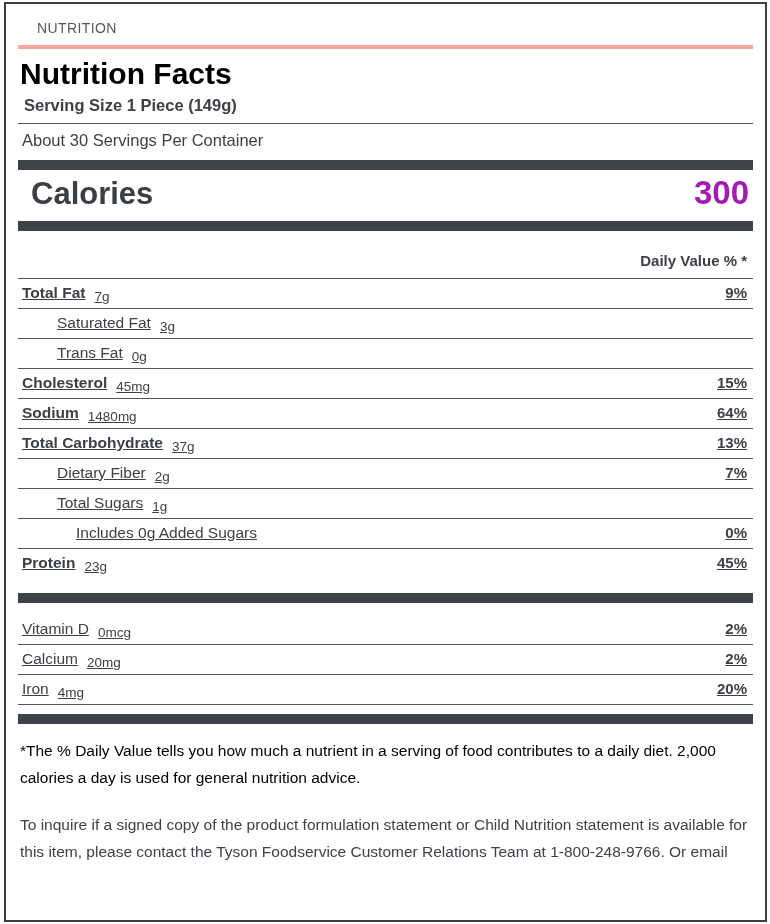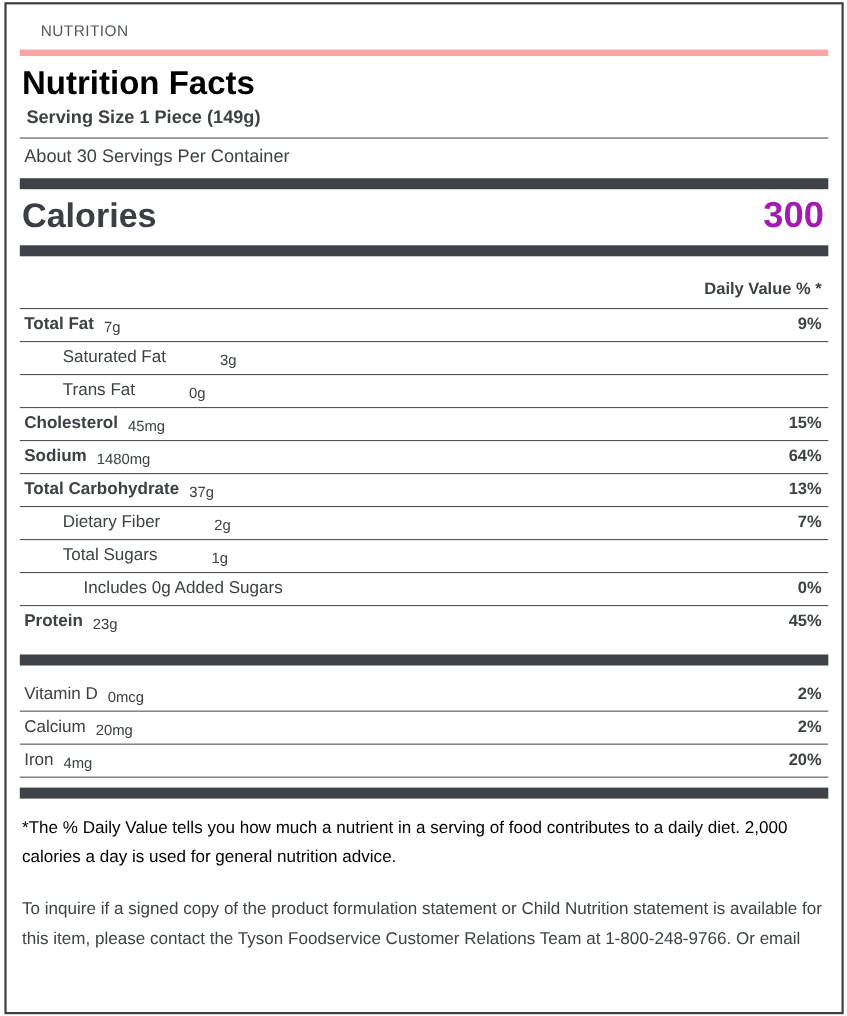--- a/index.html
+++ b/index.html
@@ -12,52 +12,53 @@
     position: absolute; left: 4px; top: 2px; right: 3px; bottom: 2px;
     border: 2px solid #3b3e42;
     padding: 10px 12px 0 12px;
     box-sizing: border-box;
     overflow: hidden;
     color: #3d4145;
   }
   .section-label {
     font-size: 14px; color: #54585e; letter-spacing: .4px;
     padding: 6px 0 9px 19px;
-    border-bottom: 6px solid #fca5a5;
+    border-bottom: 4px solid #fca5a5;
   }
   .title {
     font-size: 30px; font-weight: 700; color: #000000;
     margin: 7px 0 0 2px; line-height: 36px;
   }
   .serving {
     font-size: 16.5px; font-weight: 700;
     margin-top: 4px; padding: 0 0 8px 6px;
     border-bottom: 1px solid #4e5155;
   }
   .about { font-size: 16.5px; padding: 7px 0 10px 4px; }
   .bar { height: 10px; background: #3f4246; }
   .aps { font-weight: 700; font-size: 15px; margin: 17px 0 0 4px; }
-  .cal-row { display: flex; align-items: baseline; margin: 4px 2px 9px 2px; }
+  .cal-row { display: flex; align-items: baseline; margin: 4px 2px 9px 13px; }
   .cal-label { font-size: 31px; font-weight: 700; line-height: 34px; color: #3b3f44; }
   .cal-value { margin-left: auto; font-size: 33px; font-weight: 700; padding-right: 2px; color: #a21caf; }
   .dv-header {
     text-align: right; font-weight: 700; font-size: 15px;
     padding: 21px 6px 9px 0;
     border-bottom: 1px solid #505357;
   }
   .row {
     display: flex; align-items: baseline;
     padding: 5px 6px 6px 4px;
     border-bottom: 1px solid #505357;
     font-size: 15.5px;
+    text-decoration: underline;
   }
   .row.bold .nut-name { font-weight: 700; }
   .amount { font-size: 13.5px; margin-left: 9px; position: relative; top: 3px; }
   .dv { margin-left: auto; font-weight: 700; font-size: 15px; }
-  .row.indent-1 { padding-left: 39px; gap: 40px; }
+  .row.indent-1 { padding-left: 39px; }
   .row.indent-2 { padding-left: 58px; }
   .row.last { border-bottom: none; padding-bottom: 7px; }
   .bar.b3 { margin-top: 14px; }
   .vitamins { margin-top: 12px; }
   .bar.b4 { margin-top: 9px; }
   .footnote { font-size: 15.5px; line-height: 27px; margin: 13px 0 0 2px; color: #000000; }
   .inquiry { font-size: 15.5px; line-height: 27px; margin: 20px 0 0 2px; color: #3e4247; }
 </style>
 </head>
 <body>

